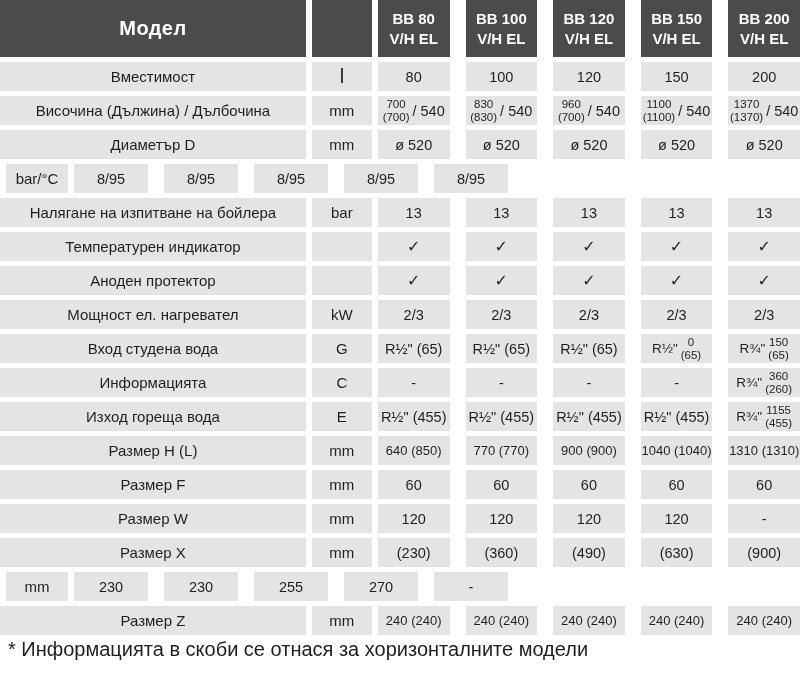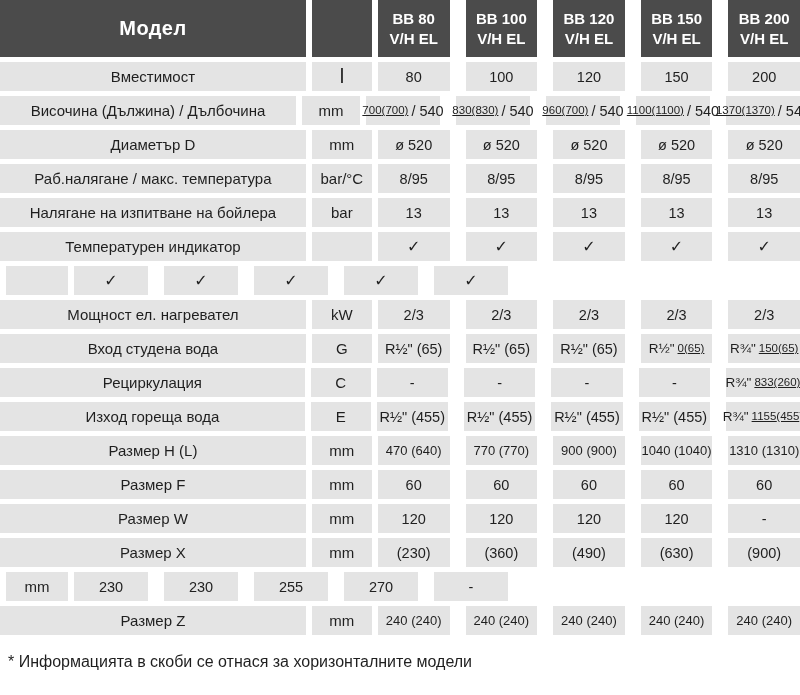--- a/index.html
+++ b/index.html
@@ -31,28 +31,28 @@
   }
   .unit-cell + .value-cell { margin-left:6px; }
 
   .header-cell {
     background:var(--header-bg,#4b4b4b); color:var(--header-text,#ffffff);
     font-weight:bold;
   }
   .label-cell.header-cell { font-size:20px; letter-spacing:.4px; }
   .model-header { flex-direction:column; font-size:15px; line-height:1.28; gap:1px; }
 
-  .stack { display:flex; align-items:flex-end;
-           font-size:11.5px; line-height:1.12;text-decoration:underline; }
+  .stack { display:flex; flex-direction:column; align-items:center;
+           font-size:11.5px; line-height:1.12; }
   .prefix { font-size:13.5px; }
   .suffix { font-size:14.5px; }
   .check  { font-size:16px; font-weight:bold; }
   .small .val { font-size:13px; }
 
-  .footnote { margin:18px 0 0 8px; font-size:16px; color:var(--text,#1f1f1f); }
+  .footnote { margin:3px 0 0 8px; font-size:20px; color:var(--text,#1f1f1f); }
 </style>
 </head>
 <body>
 
 <div class="page">
   <div class="table">
     <div class="row header-row">
       <div class="label-cell header-cell">
         <span>Модел</span>
       </div>
@@ -151,21 +151,20 @@
             <div class="val">ø 520</div>
           </div>
           <div class="value-cell">
             <div class="val">ø 520</div>
           </div>
           <div class="value-cell">
             <div class="val">ø 520</div>
           </div>
         </div>
         <div class="row">
-          <div class="label-cell">Раб.налягане / макс. температура</div>
           <div class="unit-cell">bar/°C</div>
           <div class="value-cell">
             <div class="val">8/95</div>
           </div>
           <div class="value-cell">
             <div class="val">8/95</div>
           </div>
           <div class="value-cell">
             <div class="val">8/95</div>
           </div>
@@ -208,20 +207,21 @@
             <div class="check">✓</div>
           </div>
           <div class="value-cell">
             <div class="check">✓</div>
           </div>
           <div class="value-cell">
             <div class="check">✓</div>
           </div>
         </div>
         <div class="row">
+          <div class="label-cell">Аноден протектор</div>
           <div class="unit-cell"></div>
           <div class="value-cell">
             <div class="check">✓</div>
           </div>
           <div class="value-cell">
             <div class="check">✓</div>
           </div>
           <div class="value-cell">
             <div class="check">✓</div>
           </div>
@@ -272,38 +272,38 @@
           </div>
           <div class="value-cell">
             <div class="prefix">R¾"</div>
             <div class="stack">
               <div class="stack-top">150</div>
               <div class="stack-bottom">(65)</div>
             </div>
           </div>
         </div>
         <div class="row">
-          <div class="label-cell">Рециркулация</div>
+          <div class="label-cell">Информацията</div>
           <div class="unit-cell">C</div>
           <div class="value-cell">
             <div class="val">-</div>
           </div>
           <div class="value-cell">
             <div class="val">-</div>
           </div>
           <div class="value-cell">
             <div class="val">-</div>
           </div>
           <div class="value-cell">
             <div class="val">-</div>
           </div>
           <div class="value-cell">
             <div class="prefix">R¾"</div>
             <div class="stack">
-              <div class="stack-top">833</div>
+              <div class="stack-top">360</div>
               <div class="stack-bottom">(260)</div>
             </div>
           </div>
         </div>
         <div class="row">
           <div class="label-cell">Изход гореща вода</div>
           <div class="unit-cell">E</div>
           <div class="value-cell">
             <div class="val">R½" (455)</div>
           </div>
@@ -321,21 +321,21 @@
             <div class="stack">
               <div class="stack-top">1155</div>
               <div class="stack-bottom">(455)</div>
             </div>
           </div>
         </div>
         <div class="row">
           <div class="label-cell">Размер  H (L)</div>
           <div class="unit-cell">mm</div>
           <div class="value-cell small">
-            <div class="val">470 (640)</div>
+            <div class="val">640 (850)</div>
           </div>
           <div class="value-cell small">
             <div class="val">770 (770)</div>
           </div>
           <div class="value-cell small">
             <div class="val">900 (900)</div>
           </div>
           <div class="value-cell small">
             <div class="val">1040 (1040)</div>
           </div>

